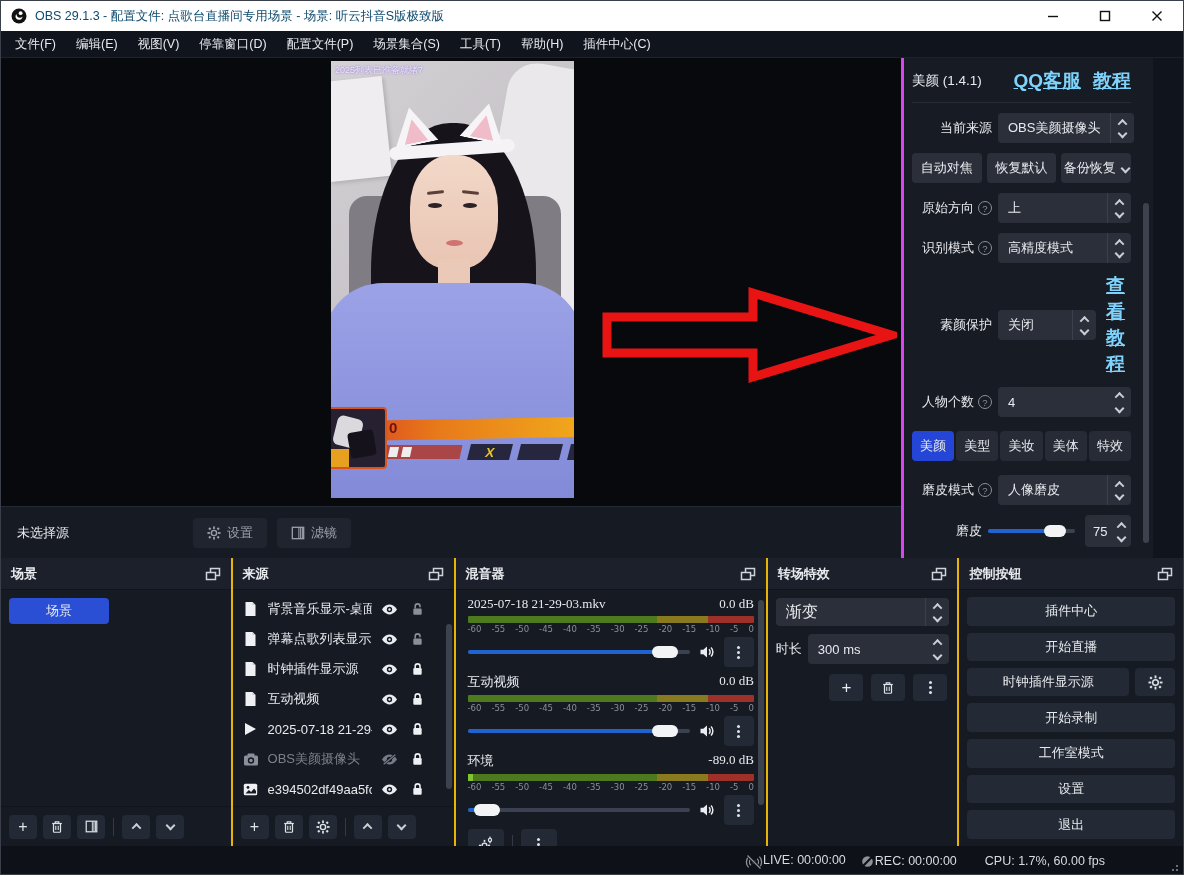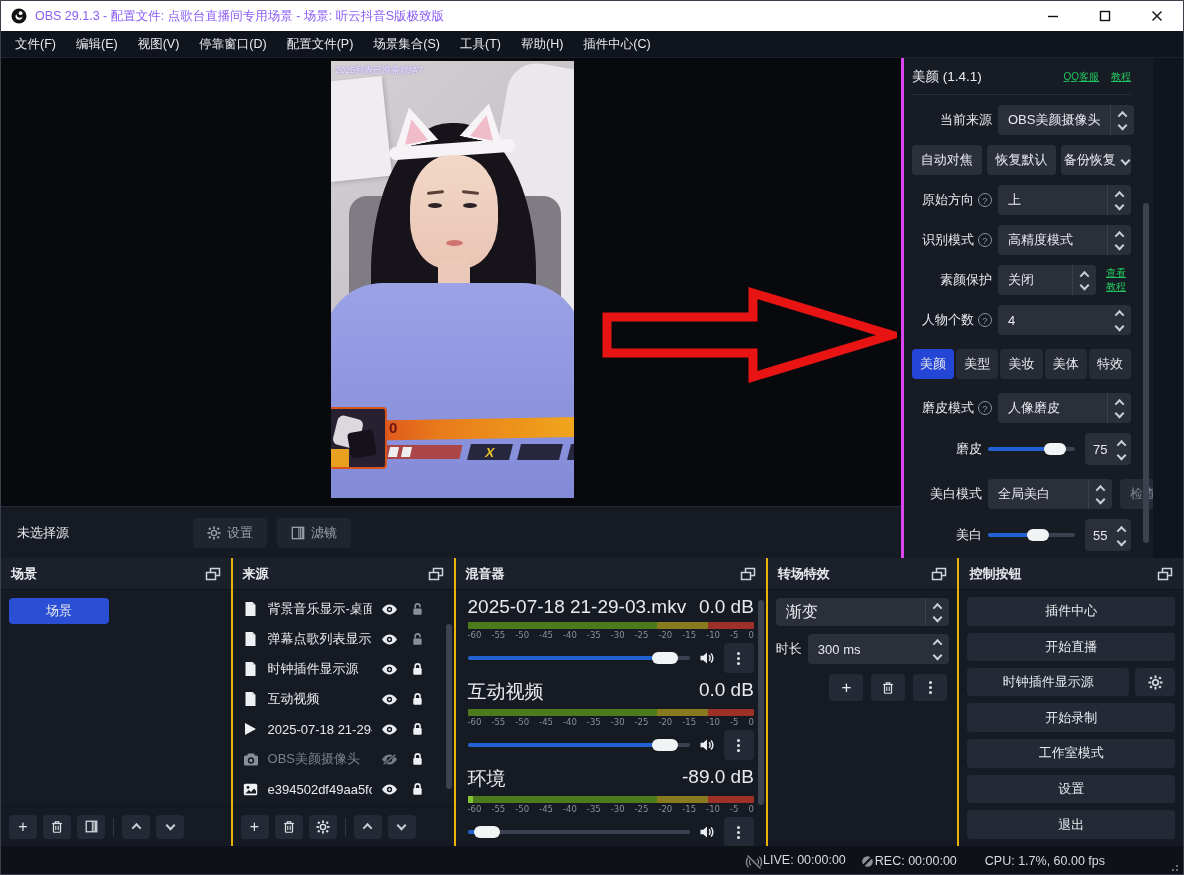--- a/index.html
+++ b/index.html
@@ -1,20 +1,20 @@
 <!DOCTYPE html>
 <html><head>
 <meta charset="utf-8">
 <style>
   * { box-sizing: border-box; margin: 0; padding: 0; }
   html,body { width:1184px; height:875px; overflow:hidden; }
   body { font-family:"Liberation Sans","DejaVu Sans",sans-serif; background:#10141c; color:#e8eaee; border:1px solid #3a3f4a; position:relative; }
 
   
-  .titlebar { height:30px; background:#ffffff; color:#8b5cf6; display:flex; align-items:center; padding:0 0 0 10px; font-size:12.5px; }
+  .titlebar { height:30px; background:#ffffff; color:#0c4a6e; display:flex; align-items:center; padding:0 0 0 10px; font-size:12.5px; }
   .obs-logo { width:16px; height:16px; margin-right:8px; flex:0 0 auto; }
   .titlebar .title { flex:1; white-space:nowrap; overflow:hidden; }
   .win-controls { display:flex; height:100%; }
   .win-btn { width:52px; height:100%; display:flex; align-items:center; justify-content:center; color:#111; font-size:13px; }
 
   
   .menubar { height:27px; background:#10141c; display:flex; align-items:center; padding:0 4px; font-size:12.5px; border-bottom:1px solid #1c212c; }
   .menu-item { padding:0 10px; white-space:nowrap; }
 
   
@@ -57,21 +57,21 @@
   
   .preview-toolbar { flex:1; background:#161a23; border-top:1px solid #242936; display:flex; align-items:center; padding:0 16px; font-size:13px; }
   .preview-toolbar .lbl { width:110px; }
   .pt-btn { display:flex; align-items:center; gap:6px; background:#20242e; color:#9aa0aa; border-radius:4px; height:30px; padding:0 14px; margin-right:10px; font-size:13px; }
 
   
   .beauty { width:252px; background:#171b24; border-left:3px solid #d946ef; padding:8px 22px 0 8px; position:relative; overflow:hidden; font-size:13px; }
   .b-head { display:flex; align-items:center; padding:2px 0 8px 0; border-bottom:1px solid #262b36; }
   .b-head .t { font-size:13.5px; }
   .b-head .links { margin-left:auto; display:flex; gap:12px; }
-  a.lnk { color:#22c55e; text-decoration:underline; font-size:10px; cursor:pointer; }
+  a.lnk { color:#7dd3fc; text-decoration:underline; font-size:19px; cursor:pointer;font-weight:bold; }
   .b-row { display:flex; align-items:center; margin-top:10px; }
   .b-label { width:86px; display:flex; justify-content:flex-end; align-items:center; gap:4px; flex:0 0 auto; padding-right:6px; white-space:nowrap; }
   .help { width:14px; height:14px; border:1.5px solid #8a8f99; border-radius:50%; color:#8a8f99; font-size:9.5px; display:flex; align-items:center; justify-content:center; flex:0 0 auto; }
   .select { flex:1; height:30px; background:#2a2f3a; border-radius:4px; display:flex; align-items:center; }
   .select .val { flex:1; padding:0 10px; white-space:nowrap; overflow:hidden; }
   .sel-spin { width:24px; height:100%; border-left:1px solid #3a404e; display:flex; flex-direction:column; align-items:center; justify-content:center; gap:4px; }
   .chev { width:7px; height:7px; border-right:2px solid #c9cdd4; border-bottom:2px solid #c9cdd4; display:block; }
   .chev.up { transform:rotate(-135deg) translate(-1px,-1px); }
   .chev.down { transform:rotate(45deg); }
   .b-btnrow { display:flex; gap:5px; margin-top:10px; }
@@ -105,21 +105,21 @@
   .src-row { height:30px; display:flex; align-items:center; padding:0 26px 0 10px; gap:8px; font-size:13px; position:relative; }
   .src-row .name { flex:1; white-space:nowrap; overflow:hidden; }
   .src-row.dimmed .name { color:#7b808a; }
   .src-ico { width:17px; flex:0 0 auto; display:flex; }
   .row-eye, .row-lock { width:20px; display:flex; justify-content:center; flex:0 0 auto; }
   .v-scroll { position:absolute; right:2px; top:6px; width:6px; bottom:6px; }
   .v-scroll .thumb { position:absolute; right:0; width:6px; background:#3c424e; border-radius:3px; }
 
   
   .mix-ch { padding:6px 12px 0 12px; }
-  .mix-top { display:flex; font-size:19px; }
+  .mix-top { display:flex; font-size:13px;font-family:Liberation Serif, serif; }
   .mix-top .db { margin-left:auto; }
   .meter { height:7px; margin-top:4px; background:linear-gradient(90deg,#4c7a1d 0%,#4c7a1d 66%,#8a7a1f 66%,#8a7a1f 84%,#9d3029 84%,#9d3029 100%); border-radius:1px; position:relative; }
   .meter .blip { position:absolute; left:0; top:0; width:5px; height:100%; background:#7ec431; }
   .ticks { display:flex; justify-content:space-between; font-size:8.5px; color:#8a8f98; margin-top:1px; font-family:"DejaVu Sans",sans-serif; }
   .mix-ctrl { display:flex; align-items:center; gap:8px; margin-top:3px; }
   .mix-slider { flex:1; height:22px; position:relative; display:flex; align-items:center; }
   .mix-slider .track { height:4px; }
   .mix-slider .handle { width:26px; height:12px; top:-4px; }
   .kebab { width:3px; height:3px; border-radius:50%; background:#dfe3e8; box-shadow:0 -5px 0 #dfe3e8, 0 5px 0 #dfe3e8; display:block; }
   .kebab-btn { width:30px; height:30px; background:#242a35; border-radius:4px; display:flex; align-items:center; justify-content:center; flex:0 0 auto; }

